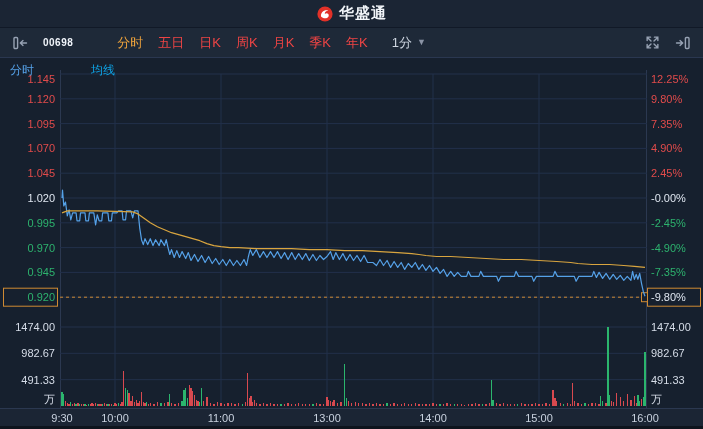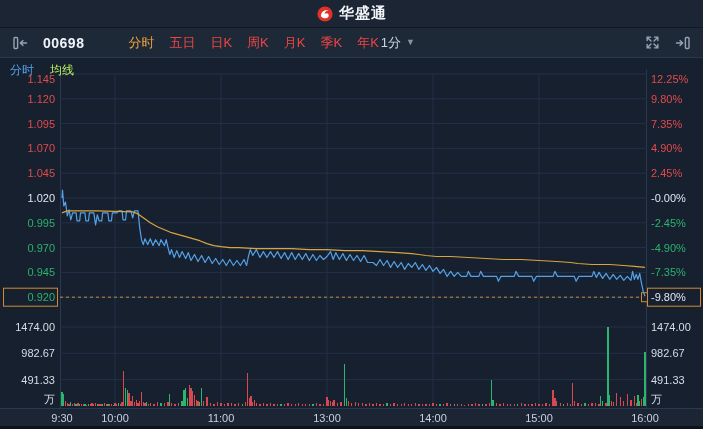--- a/index.html
+++ b/index.html
@@ -7,25 +7,25 @@
        font-family:"Liberation Sans","DejaVu Sans",sans-serif;-webkit-font-smoothing:antialiased;}
   
   .top-bar{height:28px;background:#1b2534;display:flex;align-items:center;justify-content:center;
            border-bottom:1px solid #11headers;border-bottom:1px solid #111927;box-sizing:border-box;}
   .brand{display:flex;align-items:flex-end;gap:5px;color:#f2f5f9;font-size:15px;font-weight:bold;letter-spacing:1px;}
   .brand svg{display:block;}
   
   .toolbar{height:30px;background:#1e2938;border-bottom:1px solid #2a3750;display:flex;align-items:center;
            padding:0 12px;box-sizing:border-box;color:#cdd5e0;font-size:13px;}
   .collapse-btn{display:flex;align-items:center;cursor:pointer;margin-right:14px;}
-  .stock-code{color:#f0f4fa;font-size:14px;font-weight:bold;letter-spacing:0.5px;}
+  .stock-code{color:#f0f4fa;font-size:10px;font-weight:bold;letter-spacing:0.5px;}
   .tabs{display:flex;align-items:center;gap:15px;margin-left:44px;}
   .tab{cursor:pointer;color:#ef4444;white-space:nowrap;}
   .tab.active{color:#f0a43c;}
-  .interval{display:flex;align-items:center;gap:5px;margin-left:2px;cursor:pointer;}
+  .interval{display:flex;align-items:center;gap:5px;margin-left:24px;cursor:pointer;}
   .caret{color:#8a93a5;font-size:9px;line-height:1;}
   .toolbar-right{margin-left:auto;display:flex;align-items:center;gap:14px;}
   .toolbar-right span{display:flex;align-items:center;cursor:pointer;}
   
   .chart-wrap{position:absolute;left:0;top:58px;width:703px;height:371px;}
   svg text{font-family:"Liberation Sans","DejaVu Sans",sans-serif;}
   .legend{position:absolute;left:10px;top:4px;display:flex;gap:16px;font-size:12px;z-index:2;}
 </style>
 </head>
 <body>
@@ -78,21 +78,21 @@
           <rect x="11.4" y="2.5" width="3.6" height="11" rx="1"></rect>
           <path d="M2.5 8 H8.7 M8.7 8 L6 5.6 M8.7 8 L6 10.4"></path>
         </svg>
       </span>
     </div>
   </div>
 
   <div class="chart-wrap">
     <div class="legend" id="legend">
         <span style="color: rgb(85, 161, 232);">分时</span>
-        <span style="color: #bef264;">均线</span>
+        <span style="color: #0ea5e9; margin-left: 41px;">均线</span>
       </div>
     <svg id="chart-svg" width="703" height="371">
         <rect x="0" y="0" width="703" height="371" fill="#16202e"></rect>
         <rect x="0" y="350" width="703" height="18" fill="#1b2534"></rect>
         <rect x="0" y="368" width="703" height="3" fill="#0e141d"></rect>
         <line x1="0" y1="350.5" x2="703" y2="350.5" stroke="#2b3850" stroke-width="1"></line>
         <g>
           <line x1="115" y1="16" x2="115" y2="348" stroke="#20304a" stroke-width="1"></line>
           <line x1="221" y1="16" x2="221" y2="348" stroke="#20304a" stroke-width="1"></line>
           <line x1="327" y1="16" x2="327" y2="348" stroke="#20304a" stroke-width="1"></line>

